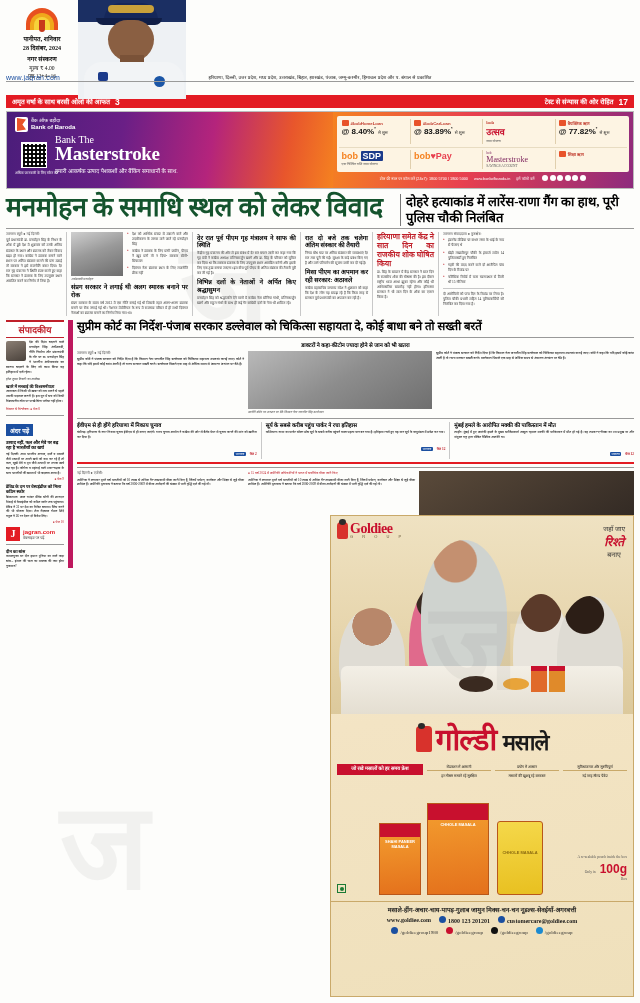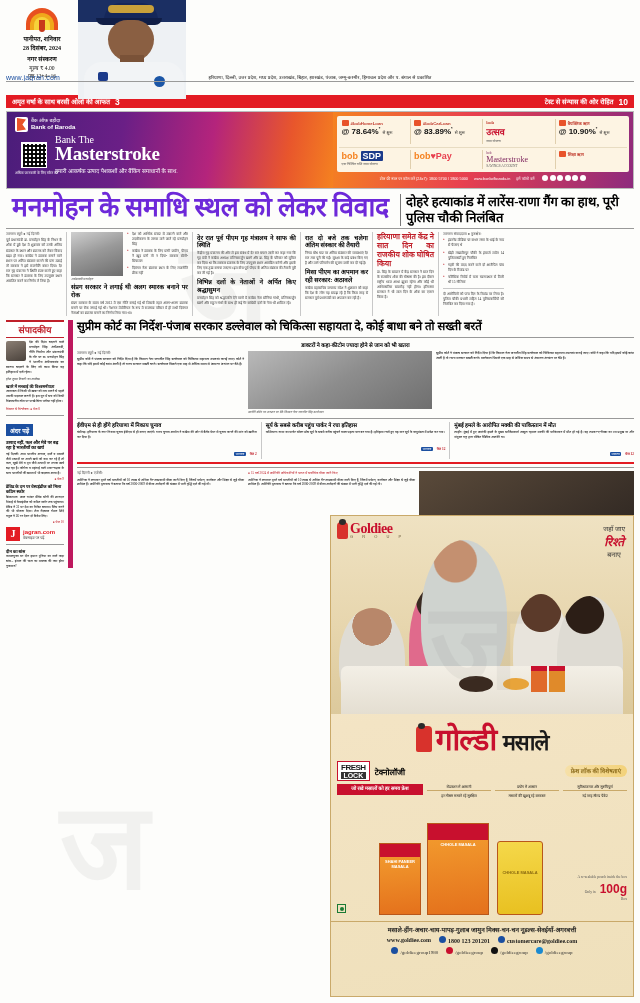--- a/index.html
+++ b/index.html
@@ -104,21 +104,21 @@
   .bob-brand2 .red { color:#e8404f; }
   .bob-small { font-size:3.4px; color:#555; }
   .bob-ms { font-family:"Liberation Serif", serif; font-size:8px; color:#7a1f5a; }
   .bob-foot { margin-top:3px; display:flex; align-items:center; justify-content:center; gap:6px; font-size:3.8px; color:#fff; font-family:"Liberation Sans", sans-serif;}
   .soc { display:inline-block; width:6px; height:6px; border-radius:50%; background:#fff; margin-left:1.5px; }
   
   .hl-wrap { margin: 5px 6px 0 6px; display:flex; gap:5px; }
   .hl-main { flex: 1 1 auto; }
   .hl-main h1 {
     font-size: 26.5px; font-weight: 800; line-height: 1.05; letter-spacing:-0.3px;
-    font-family: "Liberation Serif", serif; color:#6d28d9;text-align:center;
+    font-family: "Liberation Serif", serif; color:#14532d;
   }
   .hl-main .sub {
     font-size: 12.5px; font-weight:400; line-height:1.2; margin-top:2px; color:#111;
   }
   .hl-right { flex: 0 0 234px; border-left:1px solid #777; padding-left:5px; }
   .hl-right h2 { font-size:13px; font-weight:700; line-height:1.22; color:#000; }
   
   .cols { display:flex; margin: 3px 6px 0 6px; gap:4px; }
   .col { font-size:3.5px; line-height:1.45; color:#2a2a2a; text-align:justify; }
   .col + .col { border-left:1px solid #c8c8c8; padding-left:4px; }
@@ -241,21 +241,21 @@
     <div class="mh-rule"></div>
   </div>
 
   <div class="redstrip">
     <div class="seg">
       <span>अमृत वर्षा के साथ बरसी ओलों की आफत</span>
       <span class="num">3</span>
     </div>
     <div class="seg">
       <span>टेस्ट से संन्यास की ओर रोहित</span>
-      <span class="num">10</span>
+      <span class="num">17</span>
     </div>
   </div>
 
   <div class="bobad">
     <div class="bob-left">
       <div class="bob-brand">
         <div class="bob-mark"></div>
         <div class="bob-brandtxt">
           <div class="hi">बैंक ऑफ़ बड़ौदा</div>
           <div class="en">Bank of Baroda</div>
@@ -272,42 +272,42 @@
       </div>
     </div>
     <div class="bob-right">
       <div class="bob-card">
         <div class="bob-row">
           <div class="bob-cell">
             <div class="bob-tag">
                 <span class="bob-ico"></span>
                 <span>#bobHomeLoan</span>
               </div>
-            <div class="bob-rate"><span>@ 78.64%</span><sup>*</sup> <span class="sm">से शुरू</span></div>
+            <div class="bob-rate"><span>@ 8.40%</span><sup>*</sup> <span class="sm">से शुरू</span></div>
           </div>
           <div class="bob-cell">
             <div class="bob-tag">
                 <span class="bob-ico"></span>
                 <span>#bobCarLoan</span>
               </div>
             <div class="bob-rate"><span>@ 83.89%</span><sup>*</sup> <span class="sm">से शुरू</span></div>
           </div>
           <div class="bob-cell">
             <div class="bob-tag">
                 <span>bob</span>
               </div>
             <div class="bob-rate" style="color:#c8102e;font-size:9px">उत्सव</div>
             <div class="bob-small">जमा योजना</div>
           </div>
           <div class="bob-cell">
             <div class="bob-tag">
                 <span class="bob-ico"></span>
                 <span>वैयक्तिक ऋण</span>
               </div>
-            <div class="bob-rate"><span>@ 10.90%</span><sup>*</sup> <span class="sm">से शुरू</span></div>
+            <div class="bob-rate"><span>@ 77.82%</span><sup>*</sup> <span class="sm">से शुरू</span></div>
           </div>
         </div>
         <div class="bob-row2">
           <div class="bob-cell">
             <div class="bob-brand2">bob <span class="blue">SDP</span></div>
             <div class="bob-small">एक निश्चित राशि जमा योजना</div>
           </div>
           <div class="bob-cell">
             <div class="bob-brand2">bob<span class="red">♥Pay</span></div>
           </div>
@@ -513,28 +513,20 @@
       <div style="position:absolute;left:172px;bottom:24px;width:26px;height:12px;border-radius:50%;background:#e8a43a"></div>
       <div style="position:absolute;left:200px;bottom:22px;width:16px;height:26px;background:#e06a2a;border-top:5px solid #c8102e"></div>
       <div style="position:absolute;left:218px;bottom:22px;width:16px;height:26px;background:#e08a2a;border-top:5px solid #c8102e"></div>
     </div>
 
     <div class="gold-mid">
       <div class="gold-mascot" style="width:16px;height:26px"></div>
       <div class="gold-big"><span>गोल्डी</span> <span class="blk">मसाले</span></div>
     </div>
 
-    <div style="display:flex;align-items:center;gap:5px;padding:0 6px;">
-      <div class="fresh-lock">
-        <div class="f">FRESH</div>
-        <div class="l">LOCK</div>
-      </div>
-      <div style="font-size:8px;font-weight:700">टेक्नोलॉजी</div>
-      <div style="margin-left:auto;font-size:6px;font-weight:700;color:#8a6a1a;background:linear-gradient(90deg,#f6e0a8,#f3d27a);padding:2px 6px;border-radius:8px">फ्रेश लॉक की विशेषताएं</div>
-    </div>
 
     <div style="display:flex;gap:4px;padding:3px 6px;align-items:flex-start">
       <div class="redtagbox" style="flex:0 0 86px">जो रखे मसालों को हर समय फ्रेश</div>
       <div class="gold-feat" style="flex:1;padding:0">
         <div class="feat-col">
           <div class="u">रोडक्शन में आसानी</div>
           <div style="margin-top:2px">हर मौसम मसाले रहें सुरक्षित</div>
         </div>
         <div class="feat-col">
           <div class="u">प्रयोग में आसान</div>

